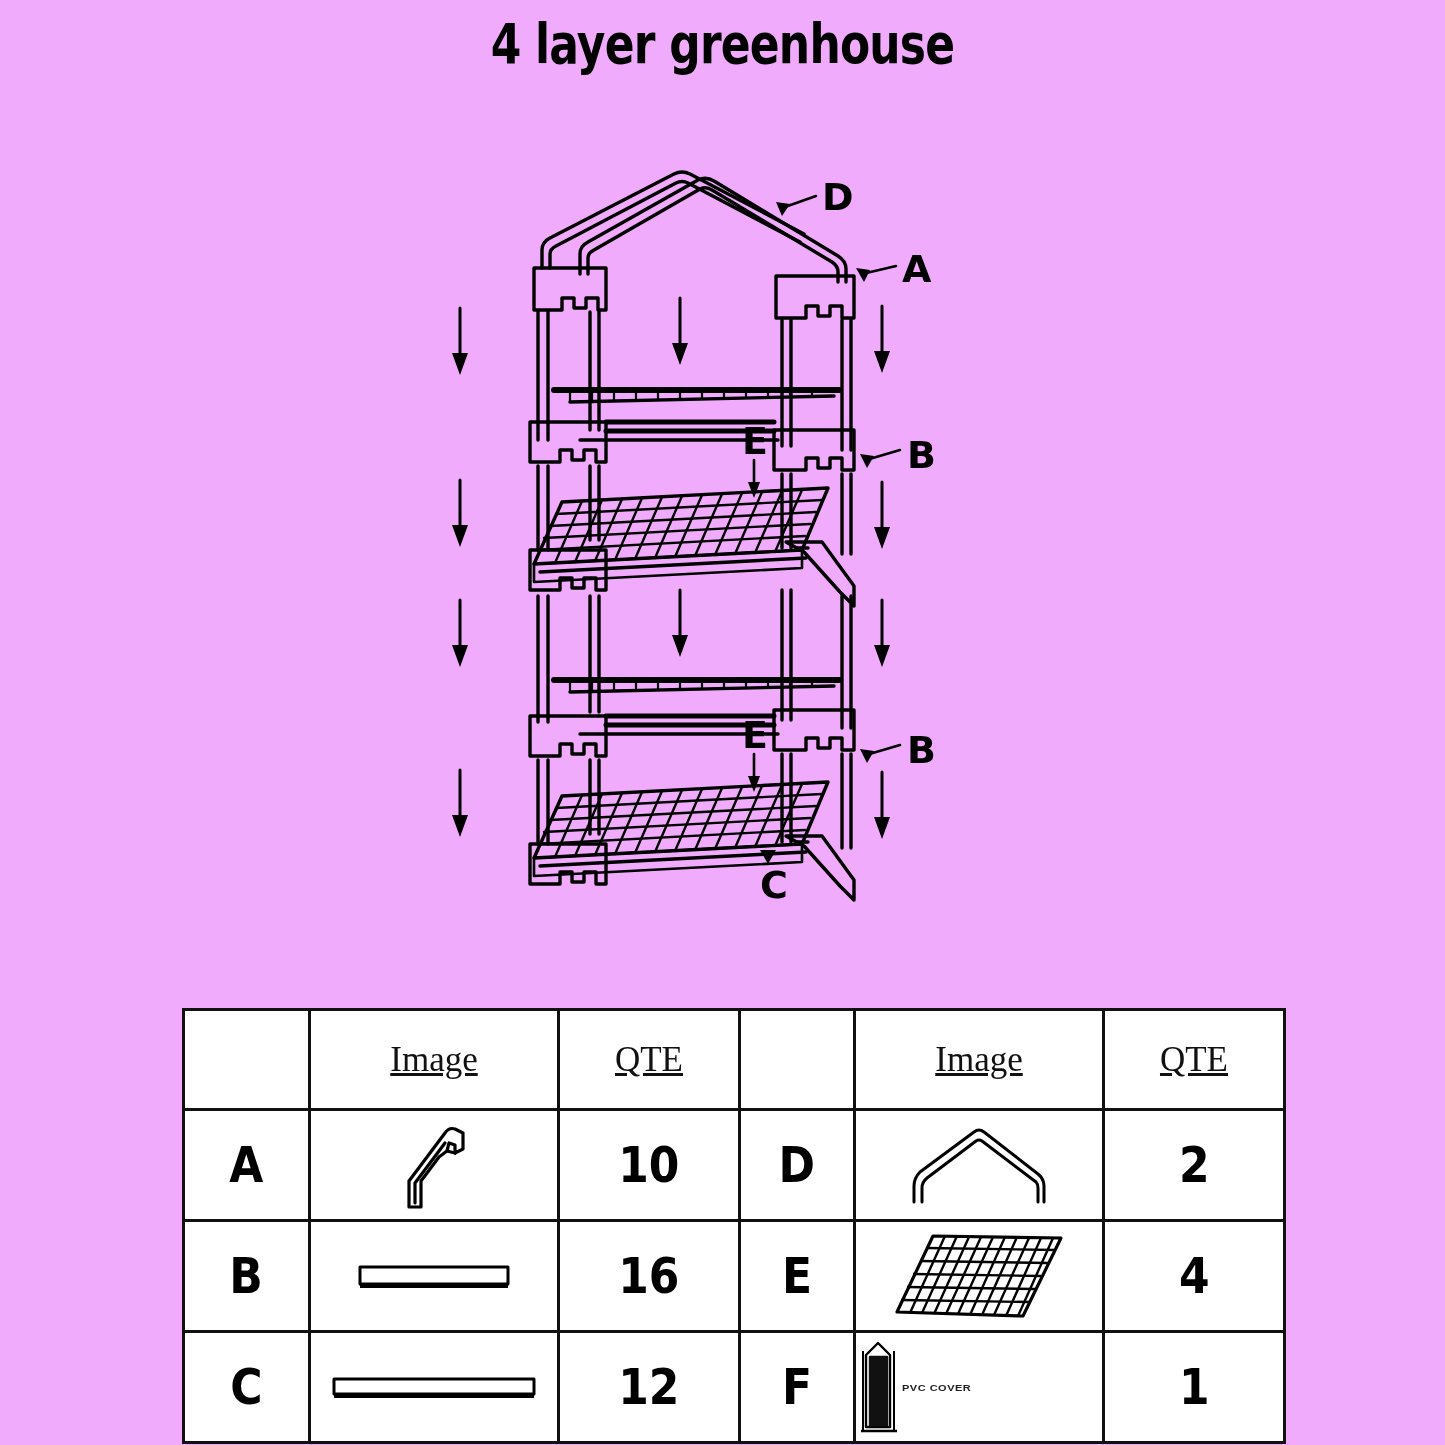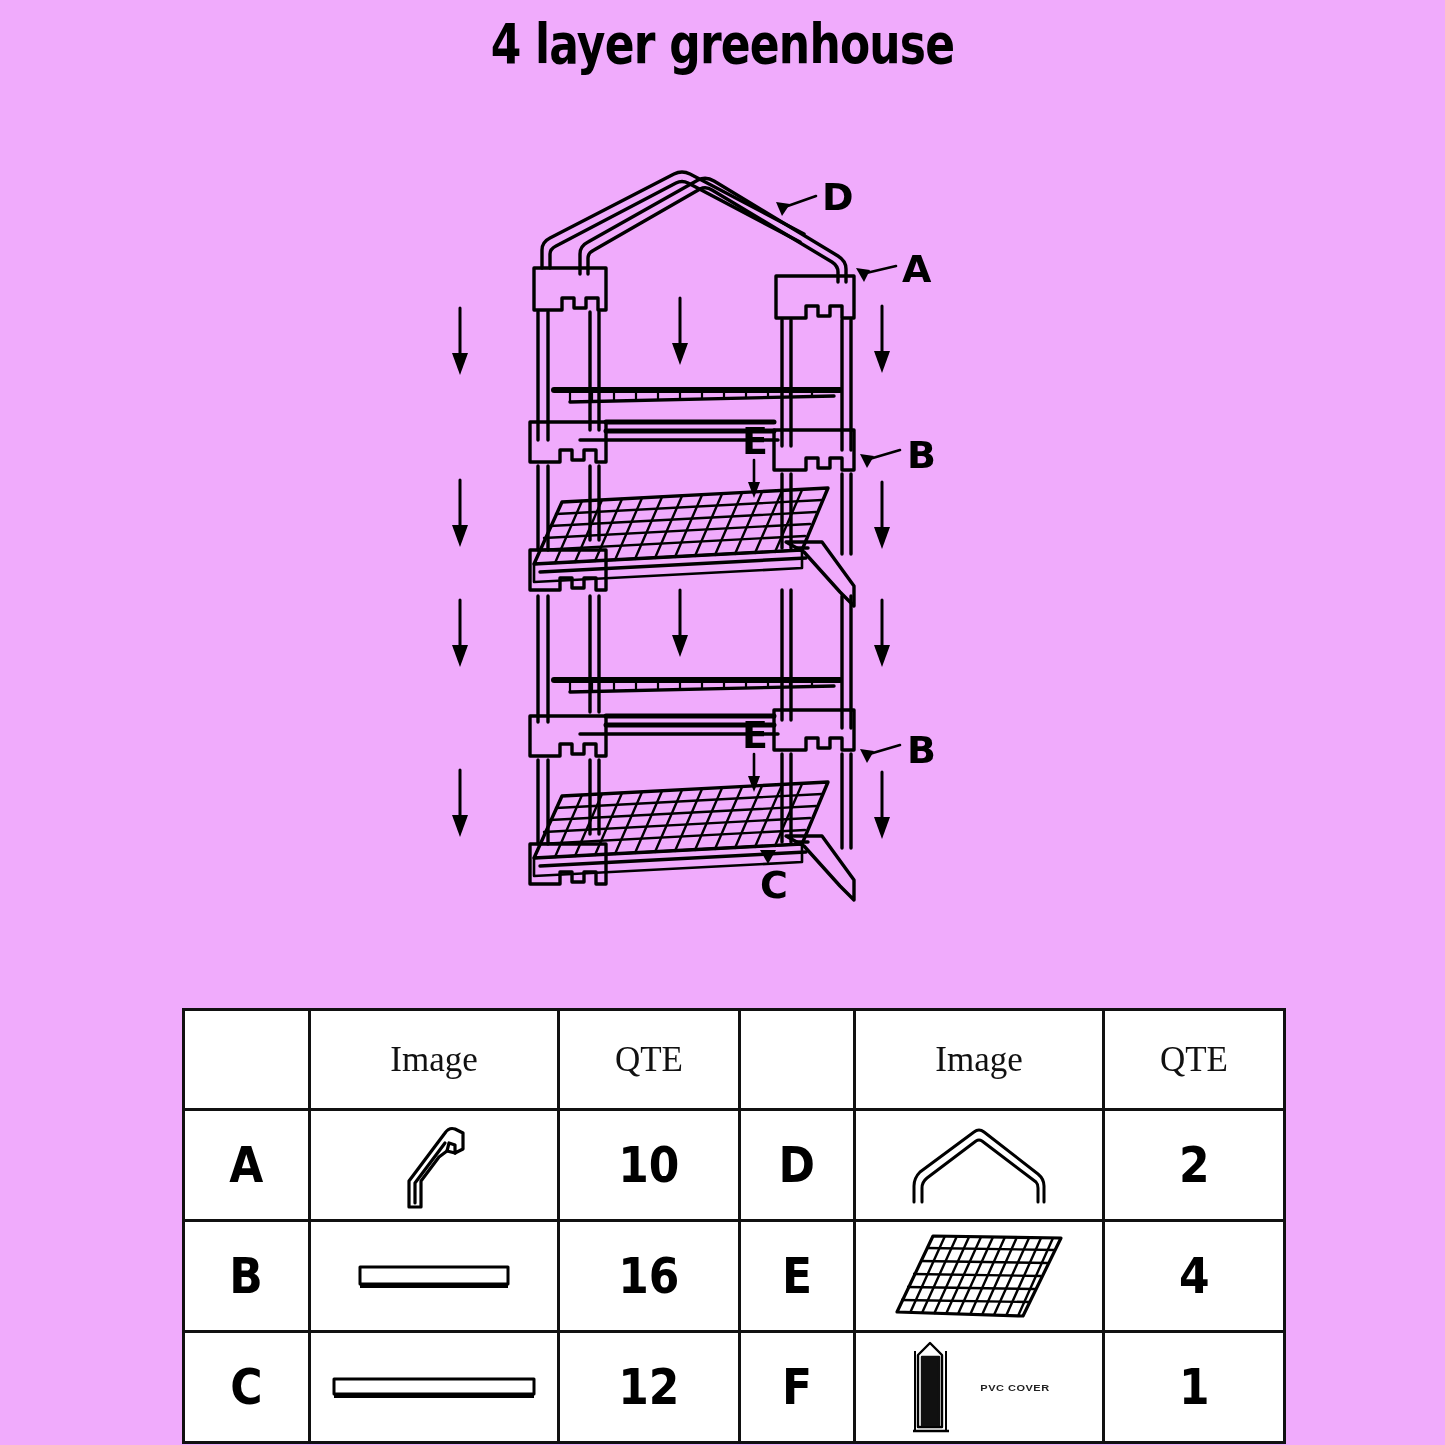--- a/index.html
+++ b/index.html
@@ -78,20 +78,21 @@
   .c-qte2  { width: 178px; }
 
   .hdr-row td { height: 97px; }
   .body-row td { height: 108px; }
 
   .hdr-text {
     font-family: "Liberation Serif", serif;
     font-size: 35px;
     font-weight: 400;
     color: #111;
+    text-decoration: underline;
   }
   .key-text {
     font-family: "DejaVu Sans", sans-serif;
     font-size: 50px;
     font-weight: 700;
     transform: scaleX(0.88);
     display: inline-block;
   }
   .qte-text {
     font-family: "DejaVu Sans", sans-serif;
@@ -103,22 +104,21 @@
   .cell-art {
     display: flex;
     align-items: center;
     justify-content: center;
     height: 100%;
     width: 100%;
   }
   .pvc-wrap {
     display: flex;
     align-items: center;
-    justify-content: center;
-    gap: 26px;
+    gap: 0;
     height: 100%;
   }
   .pvc-label {
     font-family: "Liberation Sans", sans-serif;
     font-size: 11px;
     font-weight: 700;
     letter-spacing: 0.5px;
     color: #222;
     transform: scaleY(0.9);
   }

